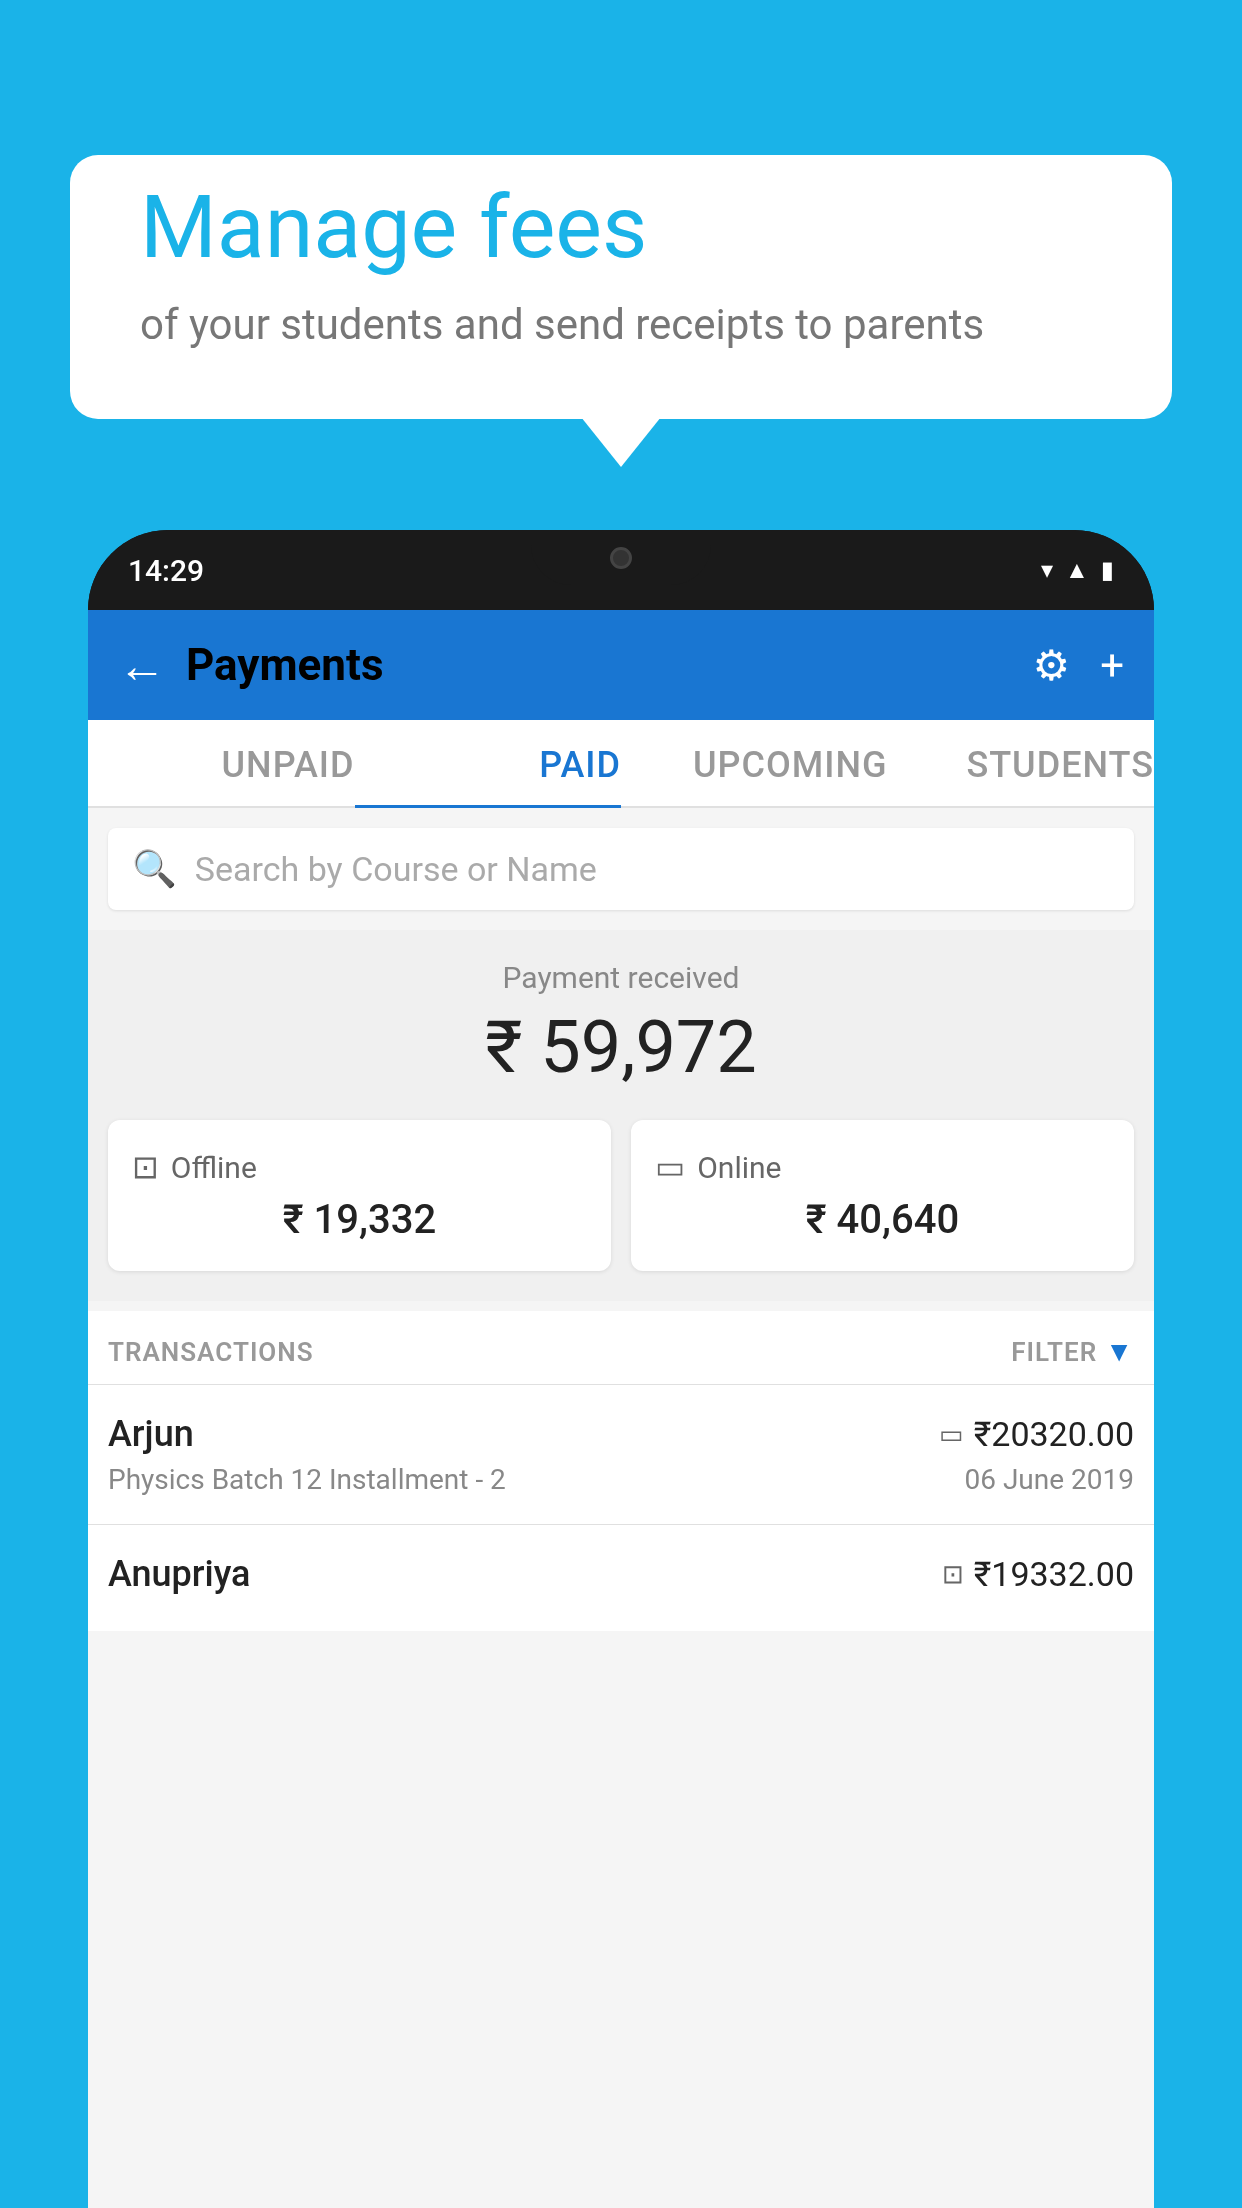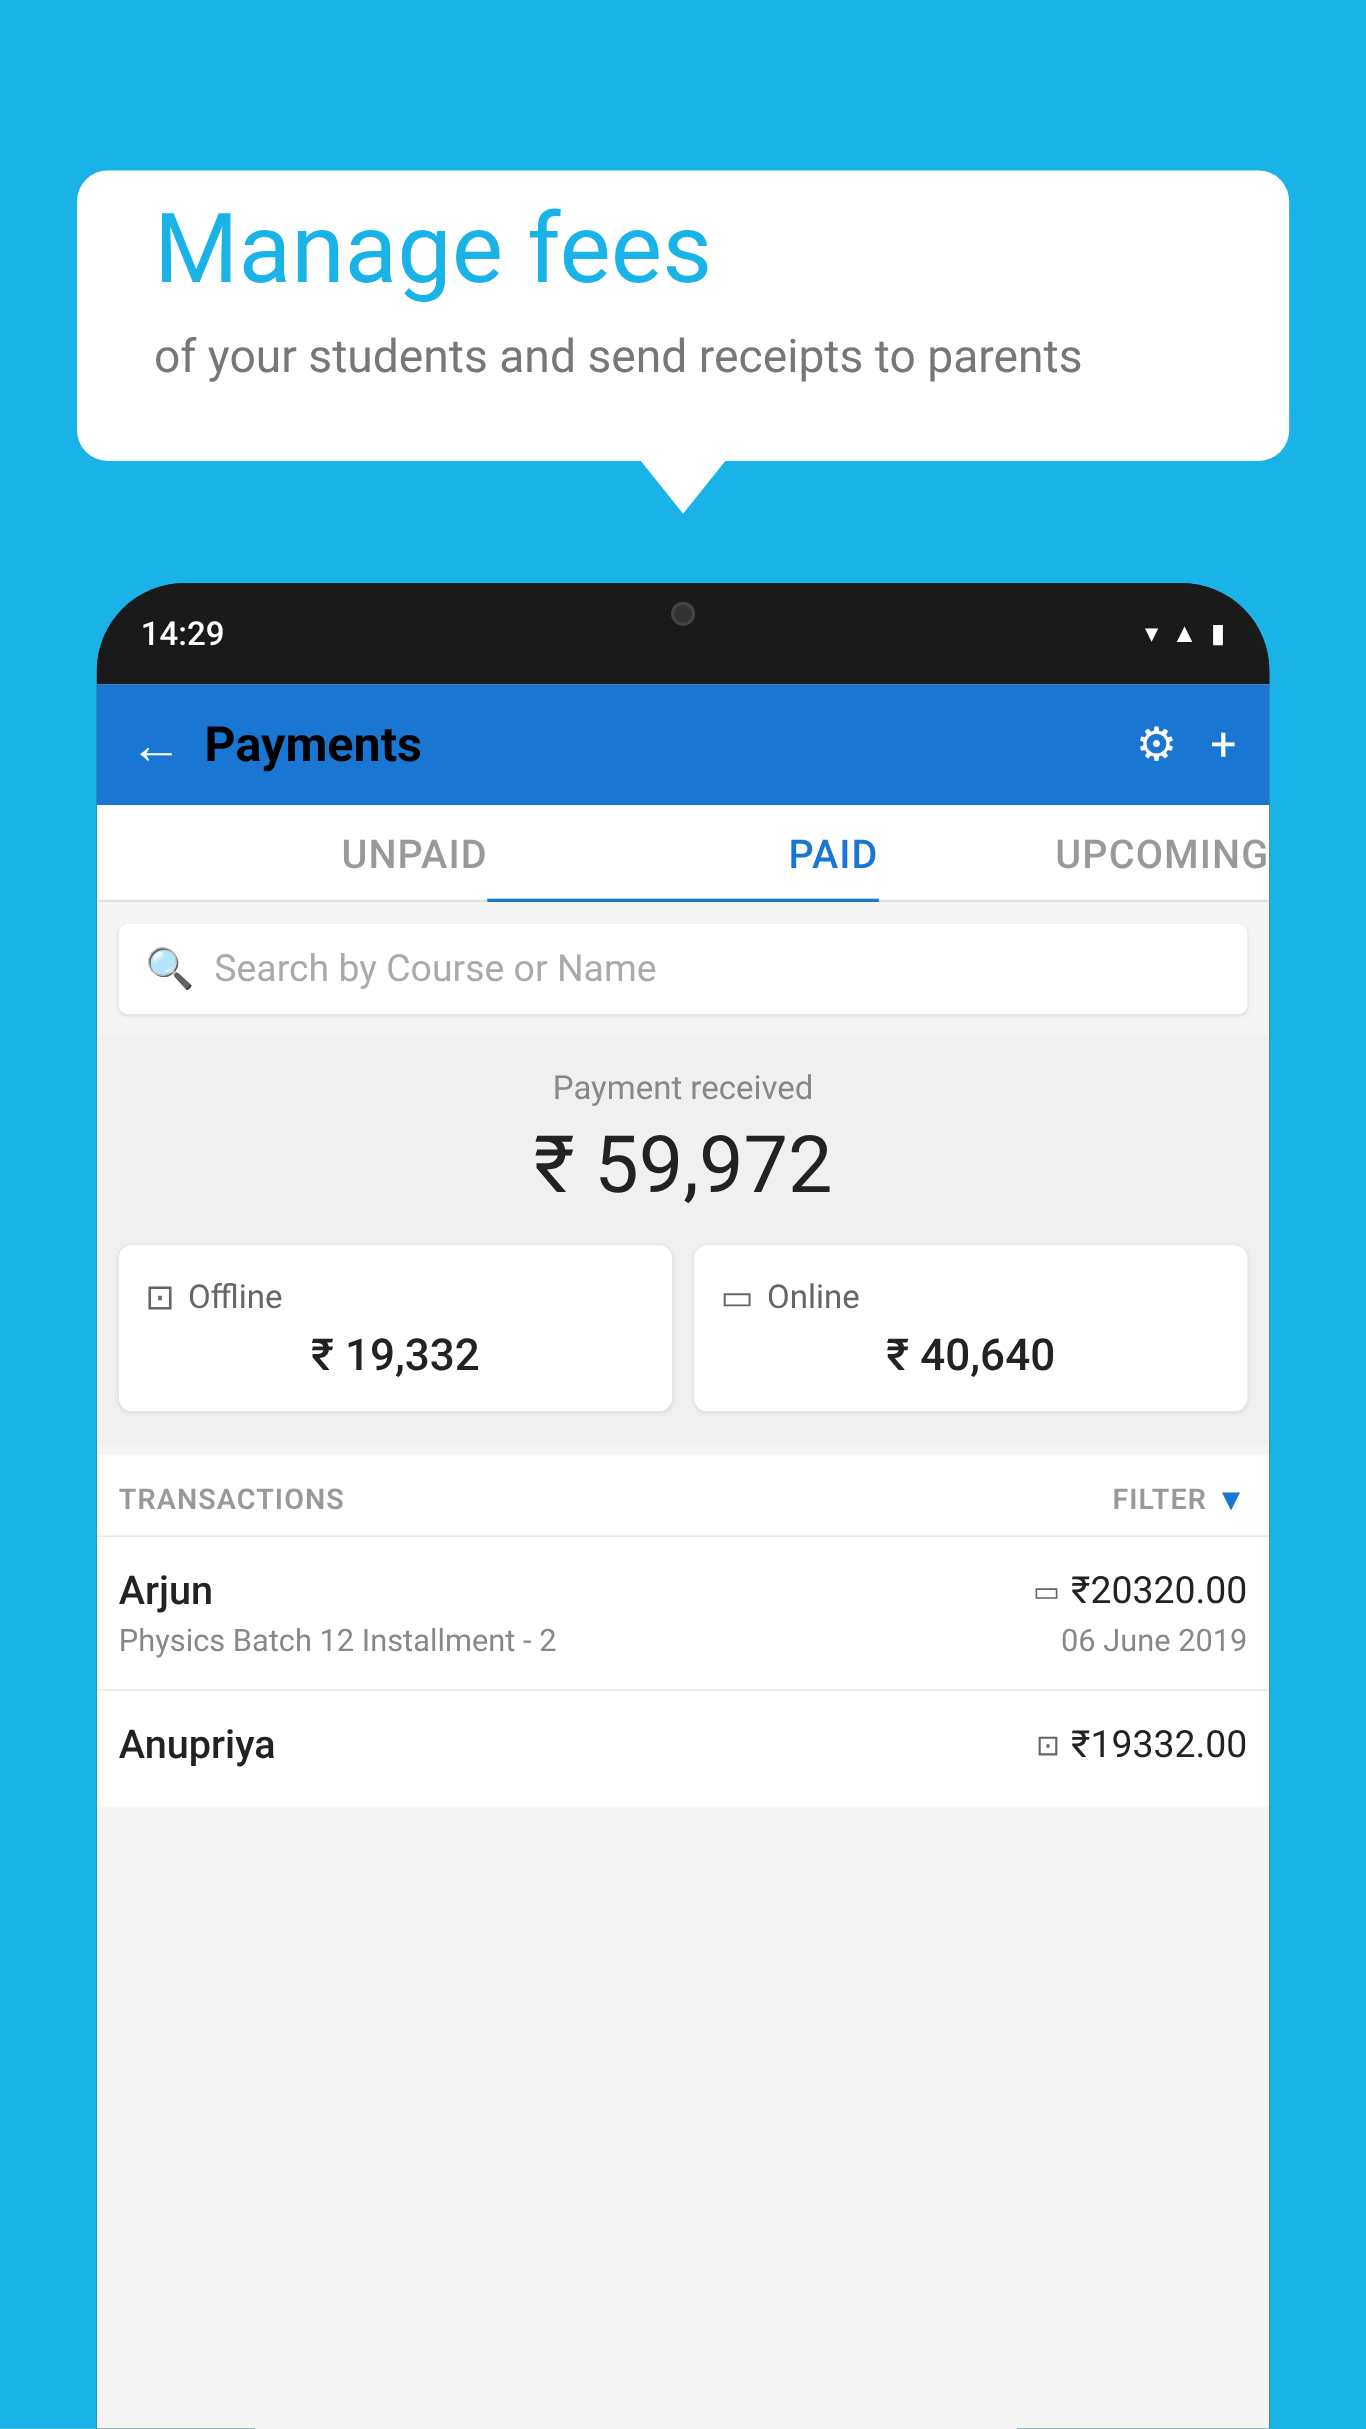--- a/index.html
+++ b/index.html
@@ -57,21 +57,21 @@
       left: 88px;
       right: 88px;
       bottom: 0;
       background: #1a1a1a;
       border-radius: 80px 80px 0 0;
       padding: 0;
       overflow: hidden;
     }
     .phone-notch-area {
       background: #1a1a1a;
-      height: 92px;
+      height: 80px;
       display: flex;
       align-items: center;
       justify-content: space-between;
       padding: 0 40px;
       position: relative;
     }
     .phone-status-time {
       color: white;
       font-size: 30px;
       font-weight: 500;
@@ -355,20 +355,21 @@
       <div class="app-bar-actions">
         <span class="app-bar-icon">⚙</span>
         <span class="app-bar-icon">+</span>
       </div>
     </div>
 
     <div class="tabs-container">
       <div class="tab">UNPAID</div>
       <div class="tab active">PAID</div>
       <div class="tab">UPCOMING</div>
+      <div class="tab">STUDENTS</div>
     </div>
 
     <div class="search-container">
       <span class="search-icon-wrap">🔍</span>
       <span class="search-placeholder">Search by Course or Name</span>
     </div>
 
     <div class="payment-summary">
       <div class="payment-received-label">Payment received</div>
       <div class="payment-amount-large">₹ 59,972</div>

